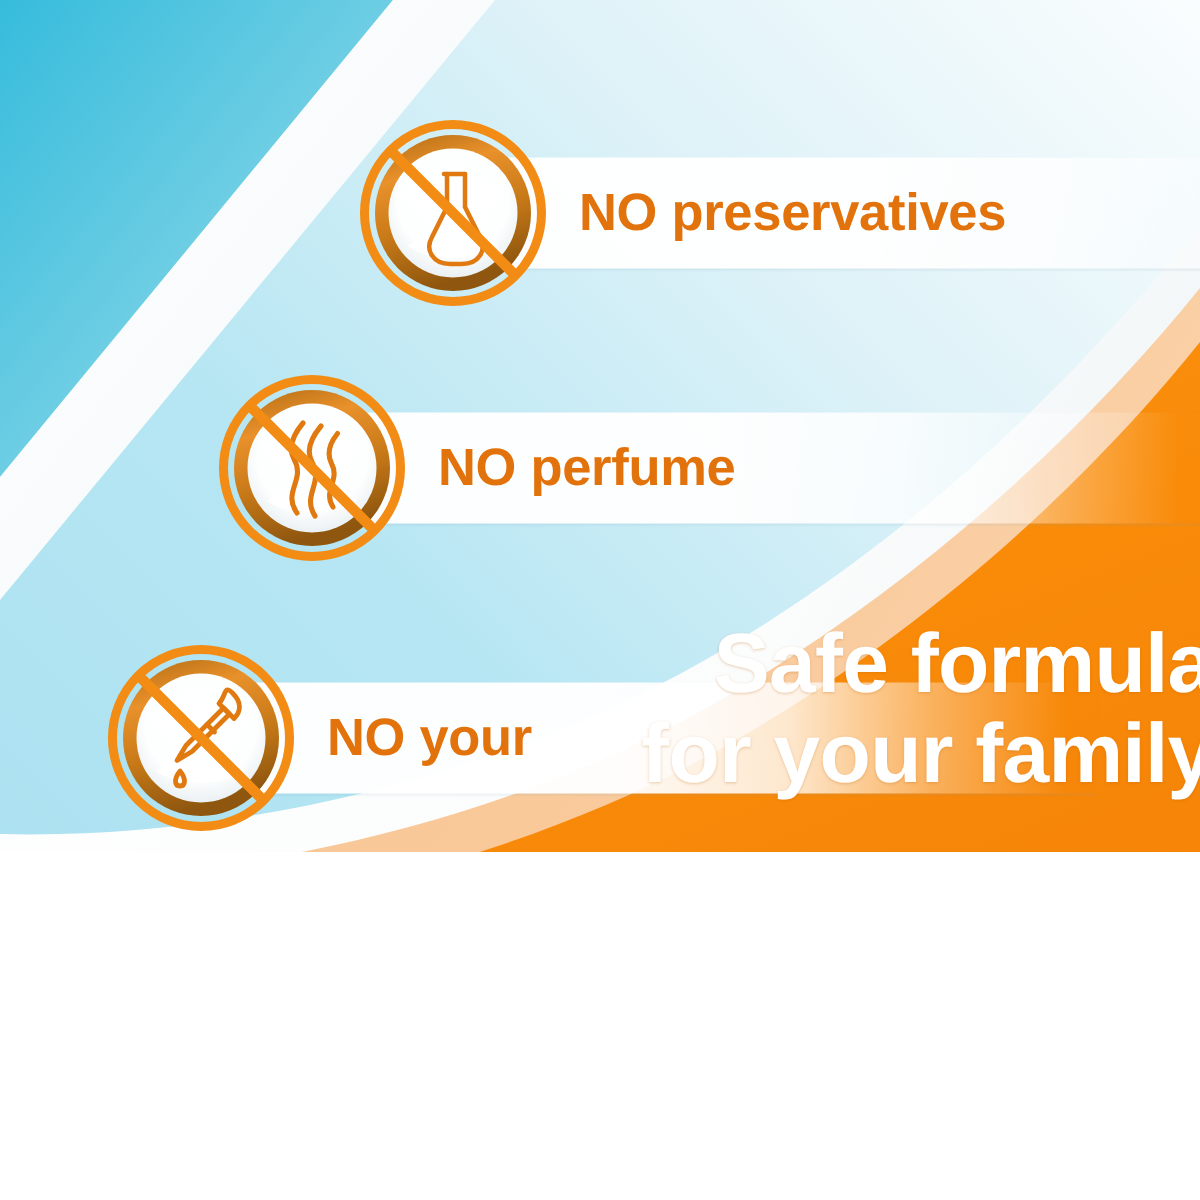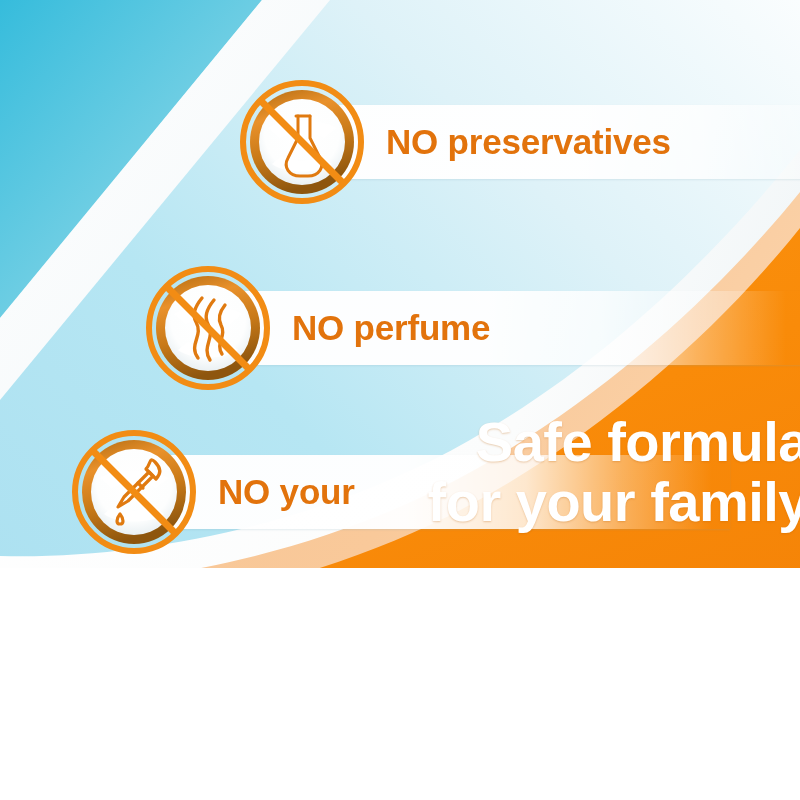--- a/index.html
+++ b/index.html
@@ -18,21 +18,21 @@
   #bg-svg{position:absolute;inset:0;width:800px;height:800px;}
 
   
   .feature-row{
     position:absolute;
     display:flex;
     align-items:center;
     height:128px;
   }
   #feature-0{left:238px;top:78px;}
-  #feature-1{left:144px;top:264px;}
+  #feature-1{left:144px;top:248px;}
   #feature-2{left:70px;top:428px;}
 
   
   .banner{
     position:absolute;
     height:74px;
     top:27px;
     border-radius:10px 0 0 10px;
     background:linear-gradient(to right,
         rgba(255,255,255,0.97) 0%,

